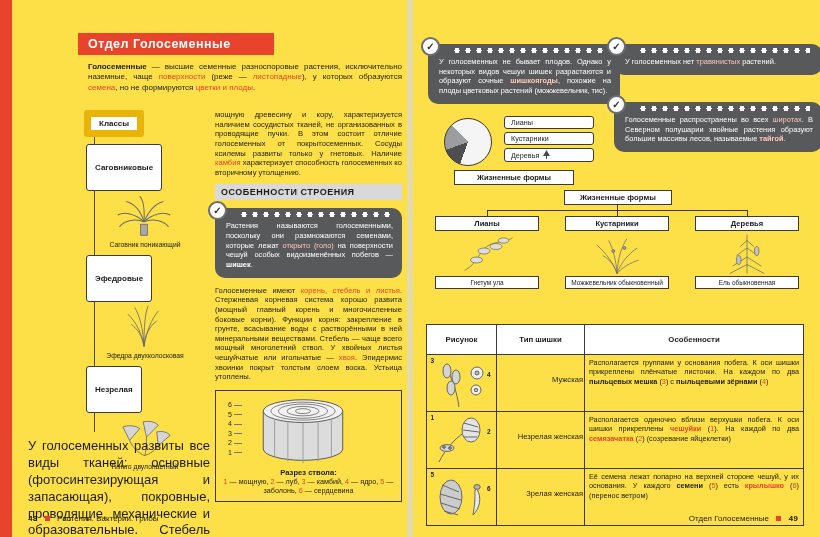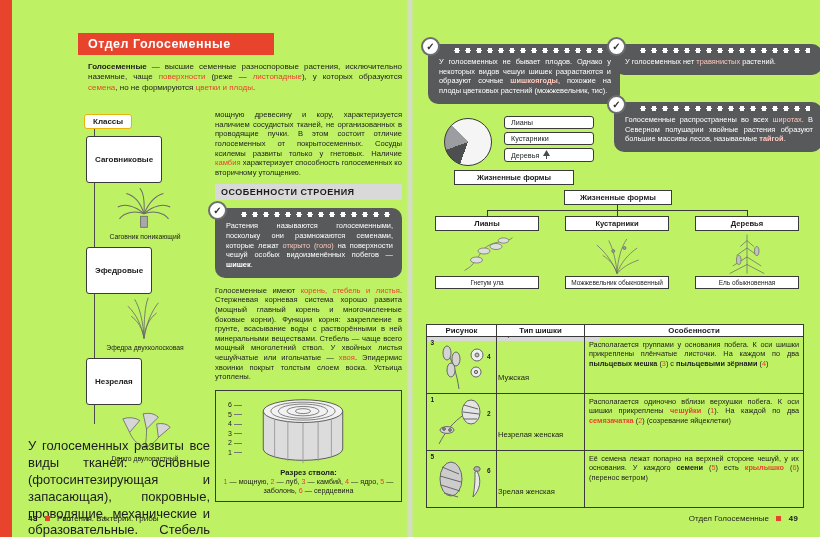--- a/index.html
+++ b/index.html
@@ -1,33 +1,33 @@
 <!DOCTYPE html>
 <html><head>
 <meta charset="utf-8">
 <style>
   html,body{margin:0;padding:0;}
-  .spread{position:relative;width:820px;height:537px;background:#bef264;overflow:hidden;
+  .spread{position:relative;width:820px;height:537px;background:#fde047;overflow:hidden;
           font-family:"Liberation Sans",sans-serif;color:#1c1c1c;}
   .edge{position:absolute;left:0;top:0;width:12px;height:537px;background:#e8432c;}
   .gutter{position:absolute;left:406px;top:0;width:8px;height:537px;
           background:linear-gradient(90deg,transparent,#d9d9d9 50%,transparent);}
   .hl{color:#e8432c;}
   .bd{font-weight:700;}
 
   
   .chapter-bar{position:absolute;left:78px;top:33px;width:176px;background:#e8432c;color:#fff;
                font-weight:700;font-size:12.5px;padding:4px 10px;letter-spacing:.5px;}
 
   .intro{position:absolute;left:88px;top:62px;width:314px;font-size:8px;line-height:1.3;text-align:justify;margin:0;}
 
   
   .classes-col{position:absolute;left:84px;top:110px;width:124px;}
   .classes-line{position:absolute;left:10px;top:14px;bottom:38px;width:1px;background:#4a4a4a;}
-  .class-title{position:relative;display:inline-block;border:1px solid #eab308;border-radius:3px;
+  .class-title{position:relative;display:inline-block;border:7px solid #eab308;border-radius:3px;
                background:#fff;font-weight:700;font-size:8px;padding:2px 8px;margin-left:0;}
   .class-item{position:relative;margin-top:7px;}
   .class-label{position:relative;display:inline-block;border:1px solid #3a3a3a;border-radius:3px;
                background:#fff;font-weight:700;font-size:8px;padding:18px 8px;margin-left:2px;}
   .class-pic{width:100px;height:44px;margin:2px 0 0 10px;}
   .class-cap{font-size:6.8px;text-align:center;width:110px;margin-left:6px;}
 
   
   .text-col{position:absolute;left:215px;top:110px;width:187px;}
   .text-col p{margin:0;font-size:7.6px;line-height:1.27;text-align:justify;}
@@ -94,23 +94,23 @@
   .fl-c1{left:7px;} .fl-c2{left:137px;} .fl-c3{left:267px;}
   .fl-label{border:1px solid #3a3a3a;background:#fff;font-size:7.6px;font-weight:700;text-align:center;padding:2px 0;}
   .fl-pic{width:94px;height:42px;display:block;margin:2px auto 0;}
   .fl-cap{border:1px solid #3a3a3a;background:#fff;font-size:6.5px;text-align:center;padding:2px 1px;margin-top:1px;}
 
   
   .lc-bar{position:absolute;left:428px;top:300px;width:172px;margin-top:25px;}
   .lc-bar .section-bar{margin:0;}
   .cycle-table{position:absolute;left:426px;top:324px;width:378px;border-collapse:collapse;table-layout:fixed;}
   .cycle-table th,.cycle-table td{border:1px solid #3a3a3a;vertical-align:top;}
-  .cycle-table th{font-size:7.8px;padding:1px 2px;text-align:center;background:#fff;}
+  .cycle-table th{font-size:7.8px;padding:10px 2px;text-align:center;background:#fff;}
   .col-fig{width:70px;} .col-type{width:88px;}
-  .typecell{font-size:7.6px;text-align:left;padding-top:36px;}
+  .typecell{font-size:7.6px;text-align:right;padding-top:20px;}
   .desccell{font-size:7.3px;line-height:1.28;padding:3px 4px;text-align:justify;}
   .figwrap{position:relative;width:66px;height:52px;margin:1px auto;}
   .fign{position:absolute;font-size:6.5px;font-weight:700;}
   .fign.a{left:2px;top:0;} .fign.b{right:4px;top:14px;}
 </style>
 </head>
 <body>
 
 <div class="spread">
   <div class="edge"></div>

